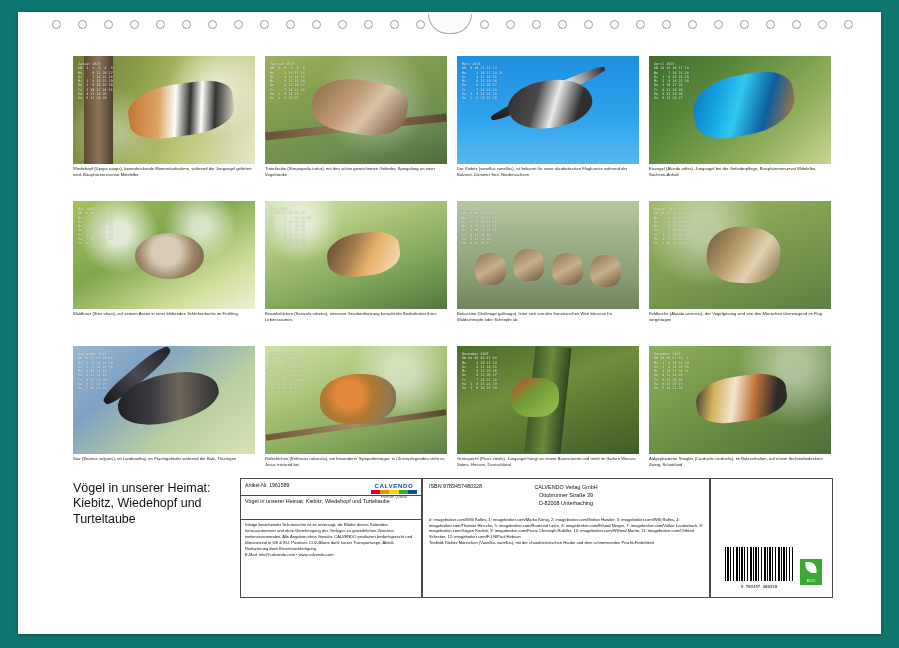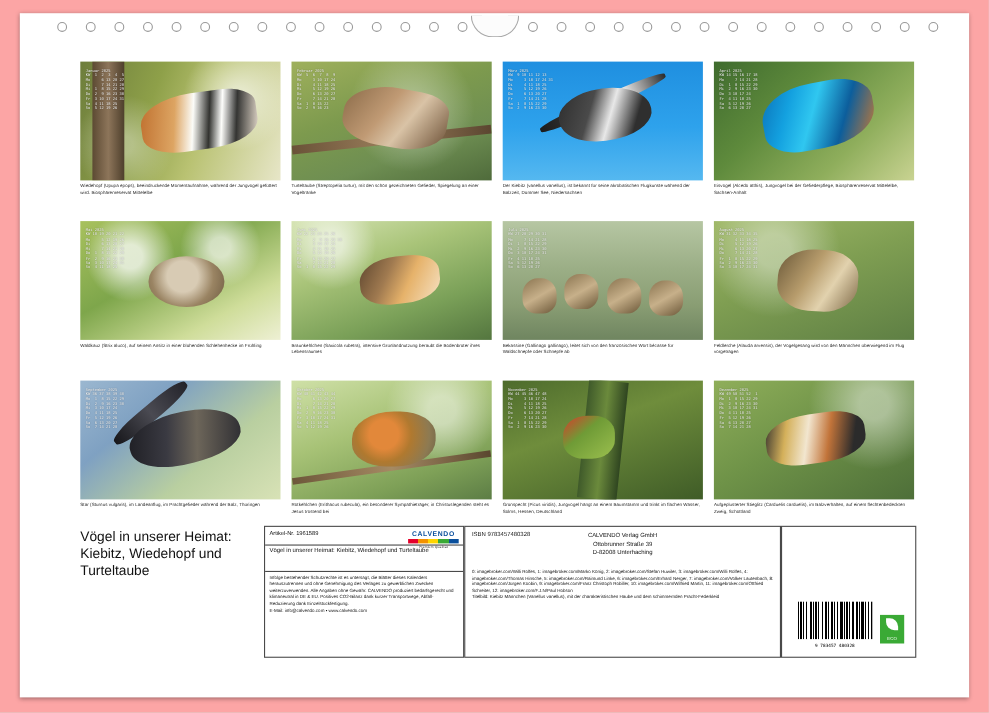--- a/index.html
+++ b/index.html
@@ -5,21 +5,21 @@
   * { box-sizing: border-box; }
   html, body {
     margin: 0; padding: 0;
     width: 899px; height: 648px;
     background: #d8d8d8;
     font-family: "Liberation Sans", sans-serif;
   }
   #page {
     position: relative;
     width: 899px; height: 648px;
-    background: #fca5a5;
+    background: #0f766e;
     overflow: hidden;
   }
   .sheet {
     position: absolute;
     left: 18px; top: 12px;
     width: 863px; height: 622px;
     background: #ffffff;
     box-shadow: 0 1px 4px rgba(0,0,0,0.35);
   }
   

